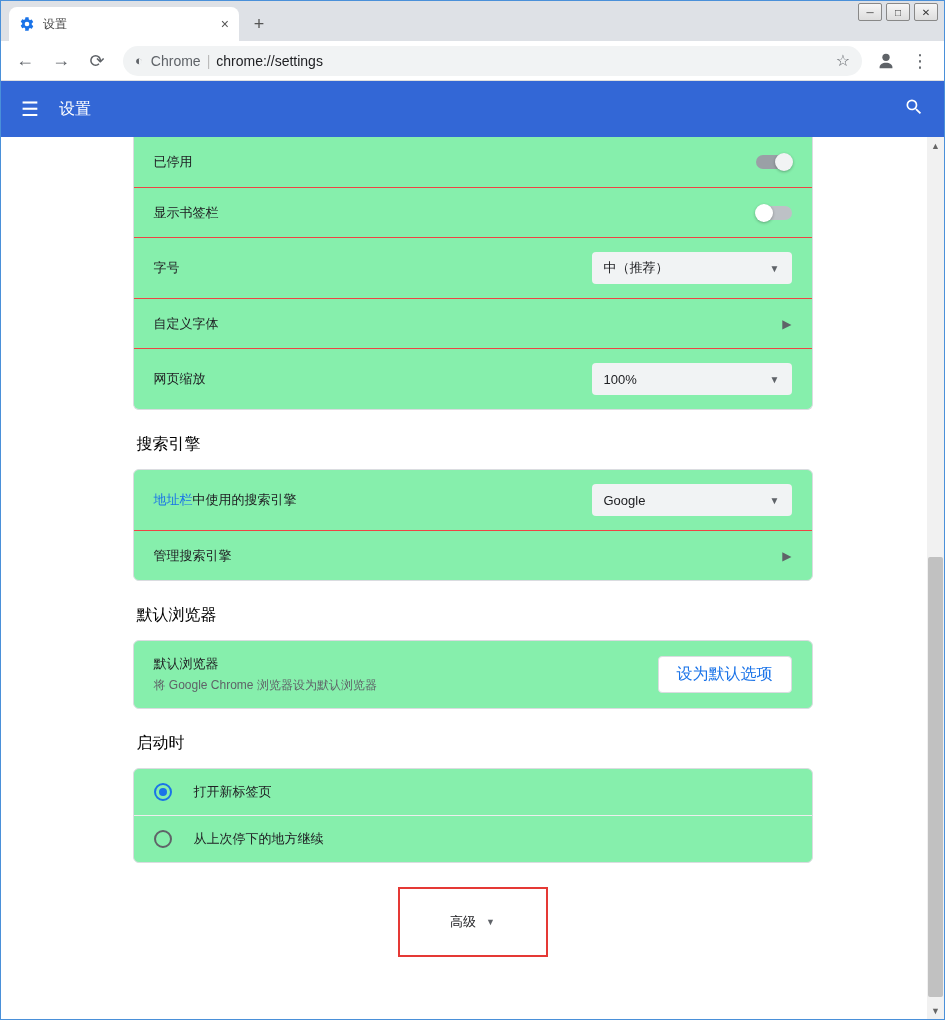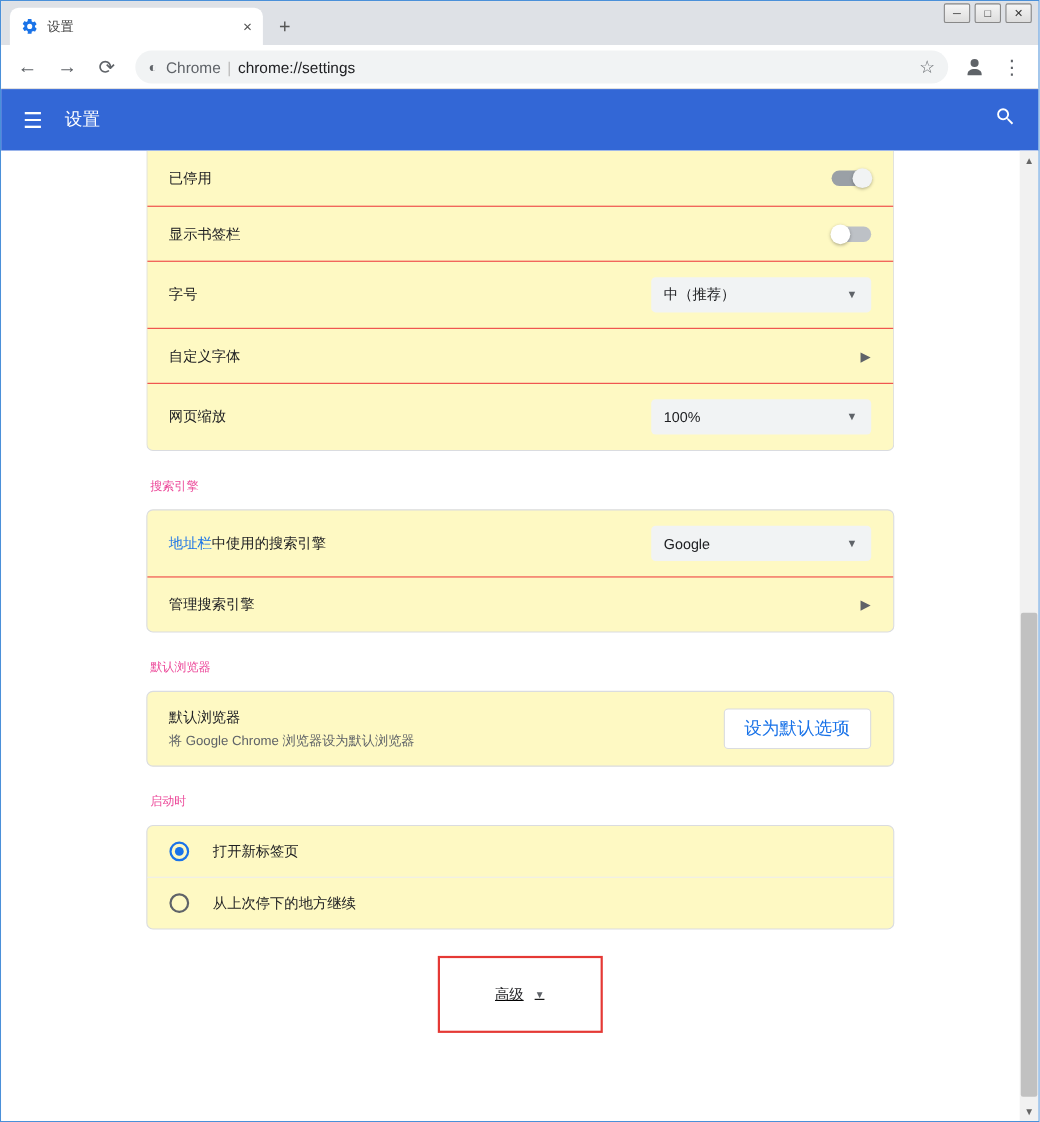--- a/index.html
+++ b/index.html
@@ -30,49 +30,49 @@
 
 .blue-header { height: 56px; background: #3367d6; color: #fff; display: flex; align-items: center; padding: 0 20px; }
 .menu-icon { font-size: 20px; margin-right: 20px; cursor: pointer; }
 .blue-title { font-size: 16px; }
 .search-icon { margin-left: auto; font-size: 20px; cursor: pointer; }
 
 
 .content-scroll { height: calc(1020px - 40px - 40px - 56px - 2px); overflow-y: auto; background: #fff; position: relative; }
 .content { width: 680px; margin: 0 auto; padding-bottom: 40px; }
 
-.card { border: 1px solid #dadce0; border-radius: 6px; background: #fef9c3; margin-bottom: 24px; }
+.card { border: 1px solid #dadce0; border-radius: 6px; background: #86efac; margin-bottom: 24px; }
 .row { display: flex; align-items: center; padding: 14px 20px; min-height: 50px; font-size: 13px; color: #202124; }
 .row + .row { border-top: 1px solid #ef4444; }
 .row-label { flex: 1; }
 .row-sub { font-size: 12px; color: #5f6368; margin-top: 4px; }
 
 .toggle { width: 36px; height: 14px; background: #bdc1c6; border-radius: 7px; position: relative; cursor: pointer; }
 .toggle::after { content: ""; position: absolute; width: 18px; height: 18px; background: #fff; border-radius: 50%; top: -2px; left: -1px; box-shadow: 0 1px 3px rgba(0,0,0,0.3); }
 .toggle.partial { background: #9aa0a6; }
 .toggle.partial::after { left: 19px; background: #f1f3f4; }
 
 .dropdown { min-width: 200px; height: 32px; background: #f1f3f4; border-radius: 4px; display: flex; align-items: center; padding: 0 12px; font-size: 13px; color: #202124; cursor: pointer; }
 .dropdown .dd-arrow { margin-left: auto; color: #5f6368; font-size: 10px; }
 
 .chevron { color: #5f6368; font-size: 12px; }
 
-.section-title { font-size: 11px; color: #ec4899; margin: 20px 0 14px 4px; }
+.section-title { font-size: 16px; color: #000000; margin: 20px 0 14px 4px; }
 
 .link-text { color: #1a73e8; }
 
 .outline-btn { border: 1px solid #dadce0; background: #fff; color: #1a73e8; padding: 7px 18px; border-radius: 4px; font-size: 16px; cursor: pointer; }
 
 .radio-row { display: flex; align-items: center; padding: 14px 20px; font-size: 13px; color: #202124; }
 .radio-row + .radio-row { border-top: 1px solid #eee; }
 .radio { width: 18px; height: 18px; border: 2px solid #5f6368; border-radius: 50%; margin-right: 22px; position: relative; cursor: pointer; }
 .radio.checked { border-color: #1a73e8; }
 .radio.checked::after { content: ""; position: absolute; width: 8px; height: 8px; background: #1a73e8; border-radius: 50%; top: 3px; left: 3px; }
 
-.advanced-wrap { display: flex; justify-content: center; margin-top: 20px; text-decoration: underline; }
+.advanced-wrap { display: flex; justify-content: center; margin-top: 20px; }
 .advanced-btn { width: 150px; height: 70px; display: flex; align-items: center; justify-content: center; gap: 10px; font-size: 13px; color: #202124; cursor: pointer; border: 2px solid #e53935; }
 .advanced-arrow { font-size: 9px; color: #5f6368; }
 
 .scrollbar-stub { position: absolute; right: 0; top: 136px; bottom: 0; width: 17px; background: #f1f1f1; }
 .scrollbar-thumb { position: absolute; right: 1px; width: 15px; background: #c1c1c1; border-radius: 2px; }
 .scroll-arrow { position: absolute; right: 0; width: 17px; height: 17px; display: flex; align-items: center; justify-content: center; font-size: 9px; color: #666; }
 </style>
 </head>
 <body>
 

